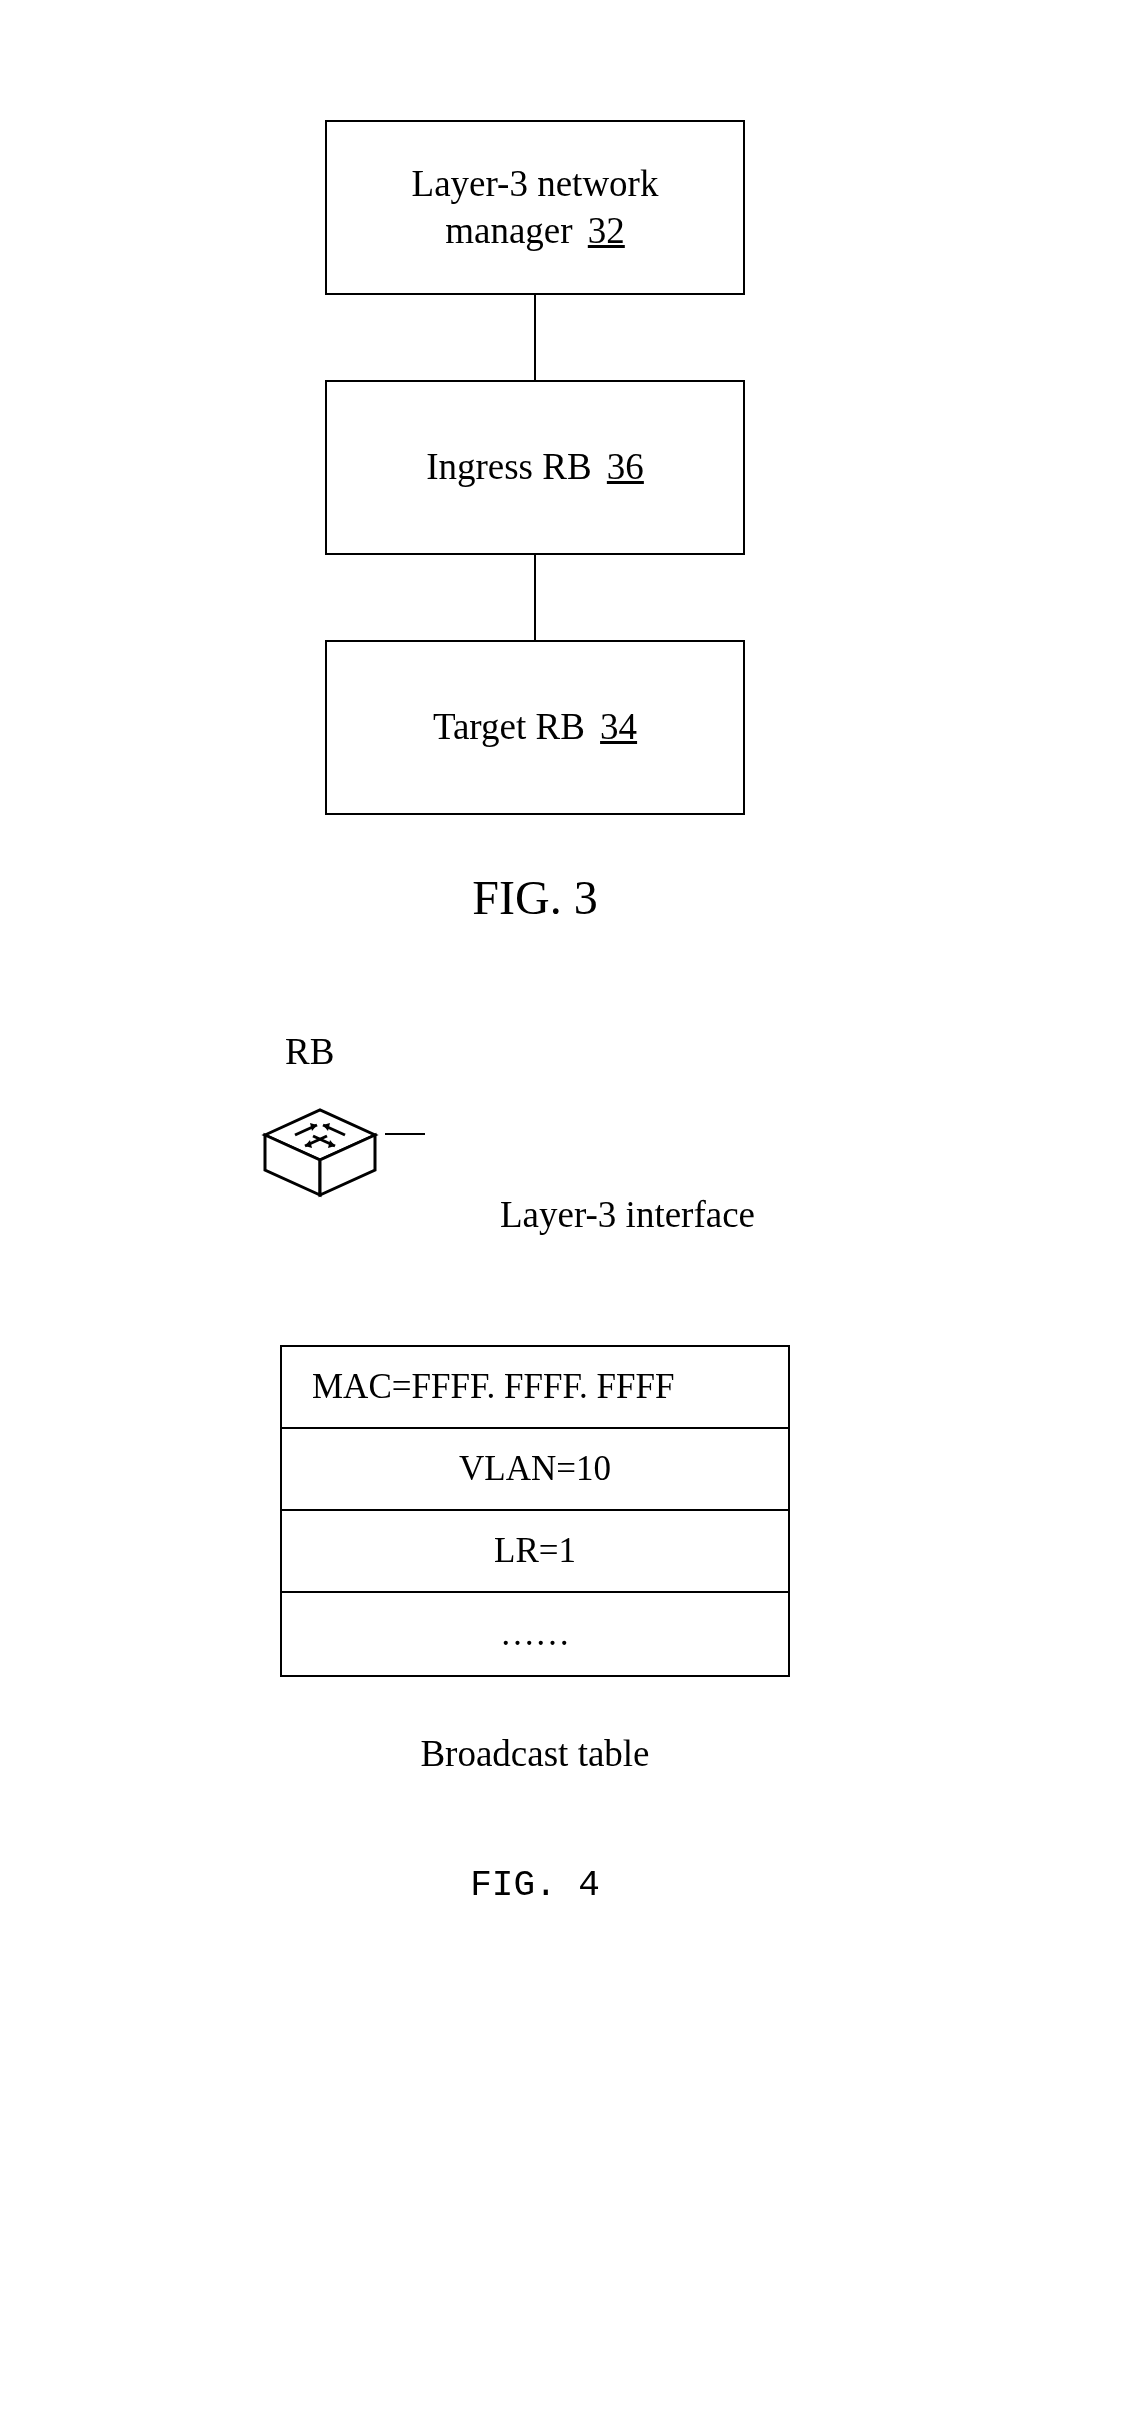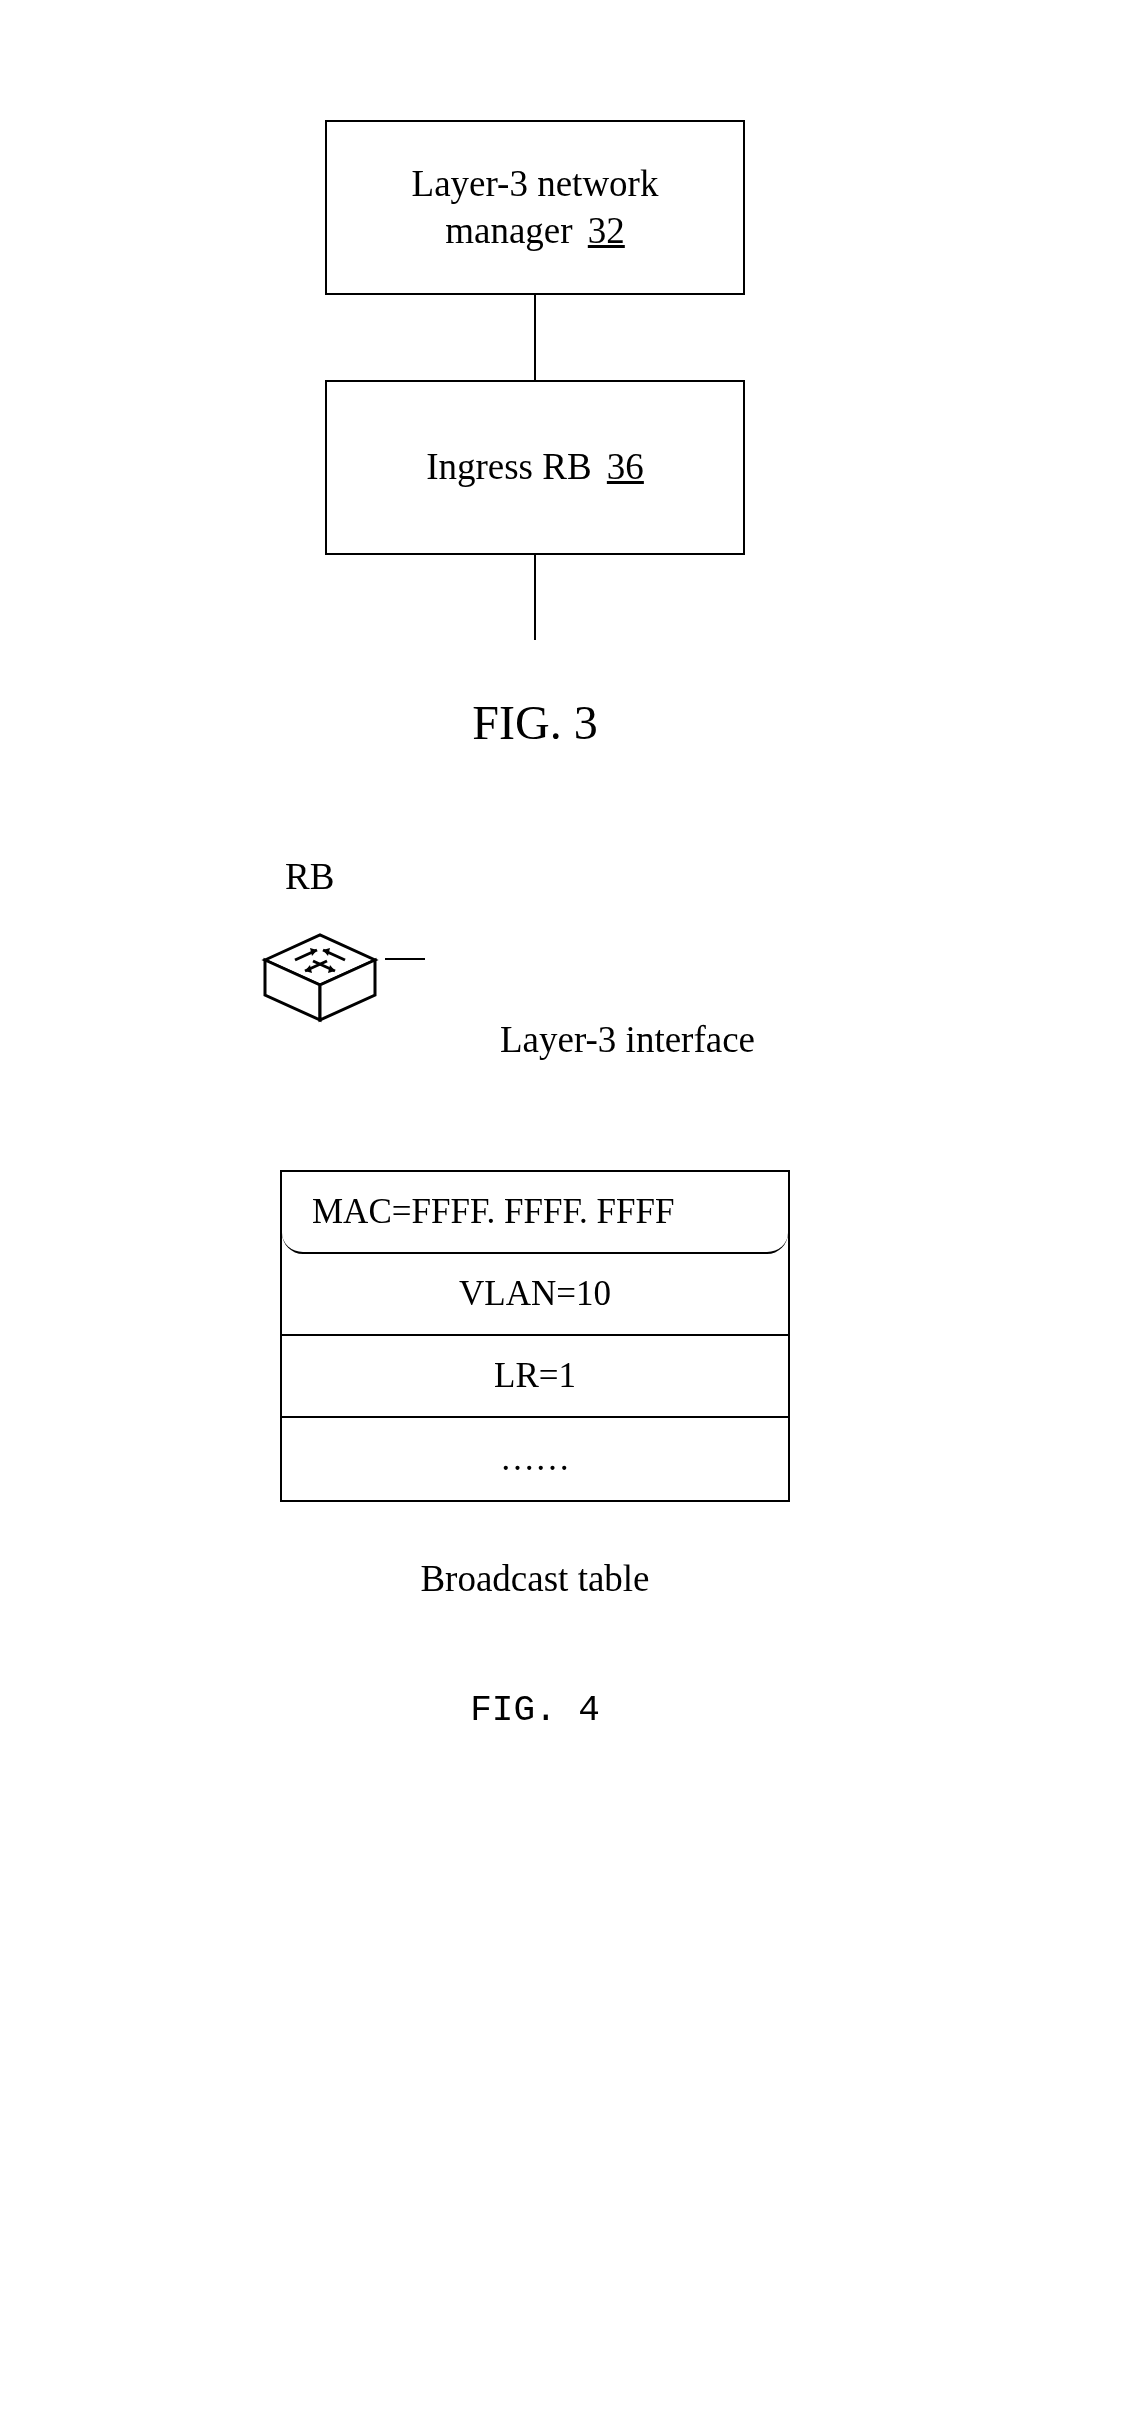--- a/index.html
+++ b/index.html
@@ -113,21 +113,21 @@
   .bt-row {
     border-bottom: 2px solid #000;
     height: 82px;
     display: flex;
     align-items: center;
     justify-content: center;
     font-size: 35px;
     box-sizing: border-box;
     padding: 0 10px;
   }
-  .bt-row:first-child { justify-content: flex-start; padding-left: 30px; border-radius: 21px; }
+  .bt-row:first-child { justify-content: flex-start; padding-left: 30px; }
   .bt-row:last-child { border-bottom: none; }
   .bt-caption {
     font-size: 37px;
     margin-top: 55px;
     text-align: right;
   }
   .fig4-caption {
     font-size: 36px;
     margin-top: 90px;
     text-align: center;
@@ -156,20 +156,26 @@
 
     <div class="node-box">
       <span>
         <span>Ingress RB</span>
         <span class="node-ref">36</span>
       </span>
     </div>
 
     <div class="connector"></div>
 
+    <div class="node-box">
+      <span>
+        <span>Target RB</span>
+        <span class="node-ref">34</span>
+      </span>
+    </div>
 
     <div class="fig-caption">FIG. 3</div>
   </div>
 
   <div class="fig4">
 
     <div class="rb-row">
       <div class="rb-label">RB</div>
 
       <div class="rb-icon">

